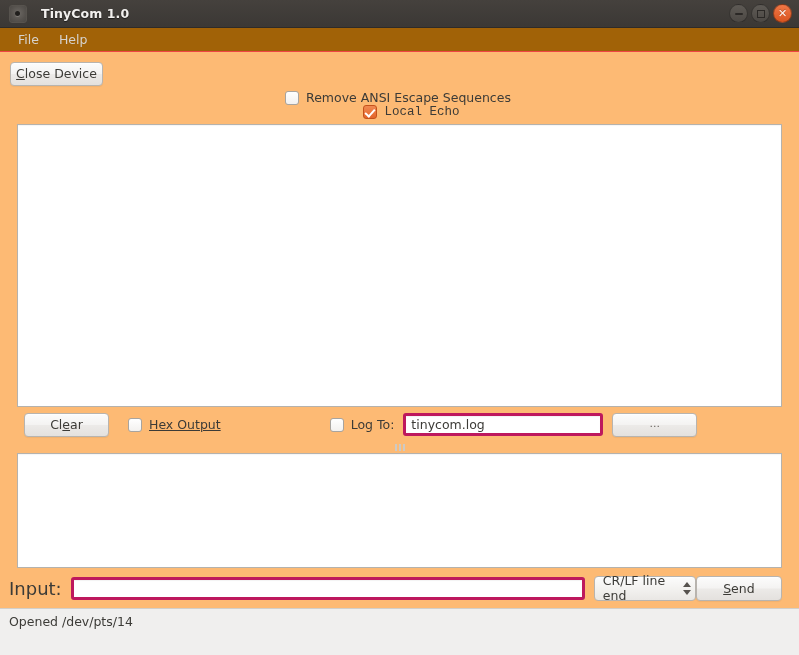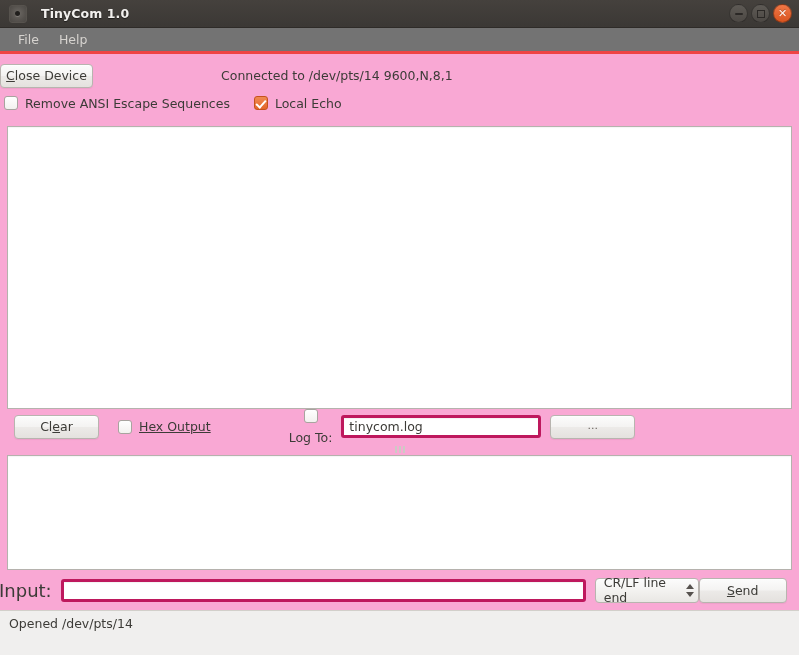--- a/index.html
+++ b/index.html
@@ -103,43 +103,43 @@
     color: #fdf3ee;
     font-size: 11px;
     line-height: 10px;
     font-weight: bold;
     text-shadow: 0 -1px 0 rgba(0,0,0,0.25);
   }
 
   
   .menubar {
     height: 23px;
-    background: #737373;
+    background: #a16207;
     display: flex;
     align-items: center;
     padding-left: 8px;
     flex: 0 0 auto;
-    border-bottom: 3px solid #ef4444;
+    border-bottom: 1px solid #ef4444;
   }
   .menu-item {
     color: #d6d3cf;
     padding: 3px 10px;
     font-size: 12.5px;
     border-radius: 2px;
     cursor: default;
   }
 
   
   .client {
     flex: 1 1 auto;
     position: relative;
-    background: #f9a8d4;
+    background: #fdba74;
     display: flex;
     flex-direction: column;
-    padding: 0 7px;
+    padding: 0 17px;
     box-sizing: border-box;
   }
 
   .row {
     display: flex;
     align-items: center;
     flex: 0 0 auto;
   }
 
   
@@ -300,45 +300,44 @@
     <div class="menu-item">File</div>
     <div class="menu-item">Help</div>
   </div>
 
   <div class="client">
 
     <div class="row" style="height:33px; margin-top:5px;">
       <div class="btn" style="width:93px; height:24px; padding:3px 0; margin-left:-7px;">
         <u>C</u><span>lose Device</span>
       </div>
-      <div style="margin-left:128px; font-size:12.5px;">Connected to /dev/pts/14 9600,N,8,1</div>
-    </div>
-
-    <div class="row" style="height:22px; margin-top:0px;">
+    </div>
+
+    <div class="row" style="height:22px; margin-top:0px;flex-direction:column;">
       <div class="cbwrap" style="margin-left:-3px;">
         <span class="cb"></span>
         <span class="cb-label">Remove ANSI Escape Sequences</span>
       </div>
-      <div class="cbwrap" style="margin-left:24px;">
+      <div class="cbwrap" style="margin-left:24px;font-family:Liberation Mono, monospace;">
         <span class="cb checked"></span>
         <span class="cb-label">Local Echo</span>
       </div>
     </div>
 
     <div class="textarea" style="height:283px; margin-top:12px; width:100%;"></div>
 
     <div class="row" style="height:35px;">
       <div class="btn" style="width:85px; height:24px; padding:3px 0; margin-left:7px;">
         <span>Cl</span><u>e</u><span>ar</span>
       </div>
       <div class="cbwrap" style="margin-left:19px;text-decoration:underline;">
         <span class="cb"></span>
         <span class="cb-label">Hex Output</span>
       </div>
-      <div class="cbwrap" style="margin-left:78px;flex-direction:column;">
+      <div class="cbwrap" style="margin-left:109px;">
         <span class="cb"></span>
         <span class="cb-label">Log To:</span>
       </div>
       <input class="input" type="text" style="width: 200px; margin-left: 9px;" value="tinycom.log">
       <div class="btn" style="width:85px; height:24px; padding:3px 0; margin-left:9px; font-size:11px; color:#6b6762;">...</div>
     </div>
 
     <div class="splitter">
       <span class="grip">
           <i></i>

